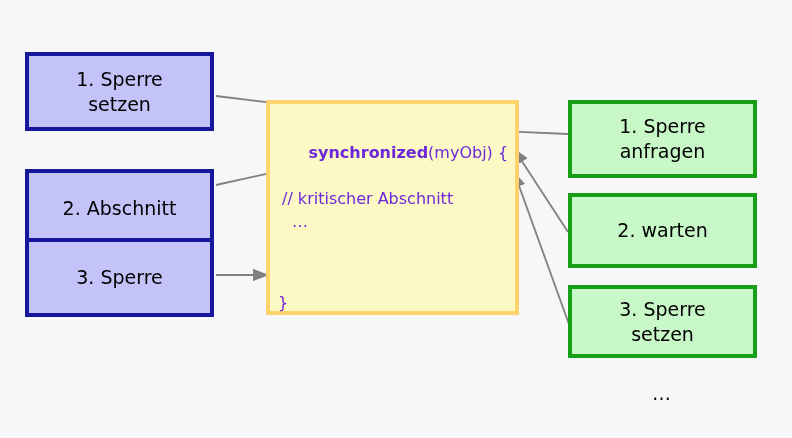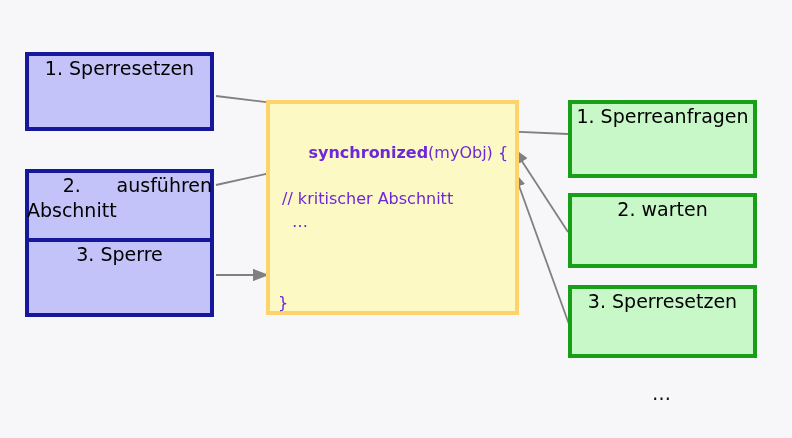--- a/index.html
+++ b/index.html
@@ -21,20 +21,21 @@
     top: 0;
     width: 792px;
     height: 438px;
     pointer-events: none;
   }
 
   .node {
     position: absolute;
     box-sizing: border-box;
     display: flex;
+    flex-direction: column;
     justify-content: center;
     text-align: center;
     line-height: 1.30;
     color: #000000;
   }
 
   
   .node.blue {
     background: #c3c3fa;
     border: 4px solid #17179c;
@@ -103,21 +104,20 @@
     <line x1="570" y1="327" x2="514" y2="172" stroke="#808080" stroke-width="1.8" marker-end="url(#ah)"></line>
   </svg>
 
   <div class="node blue" style="left:25px; top:52px; width:189px; height:79px;">
     <span class="line">1. Sperre</span>
     <span class="line">setzen</span>
   </div>
 
   <div class="node blue" style="left:25px; top:145px; width:189px; height:79px;margin-top:24px;">
     <span class="line">2. Abschnitt</span>
-    <span class="line">ausführen</span>
   </div>
 
   <div class="node blue" style="left:25px; top:238px; width:189px; height:79px;">
     <span class="line">3. Sperre</span>
   </div>
 
   <div class="node code" style="left:266px; top:100px; width:253px; height:215px;">
     <div class="code-line l1">
       <span class="kw">synchronized</span><span>(myObj) {</span>
     </div>

